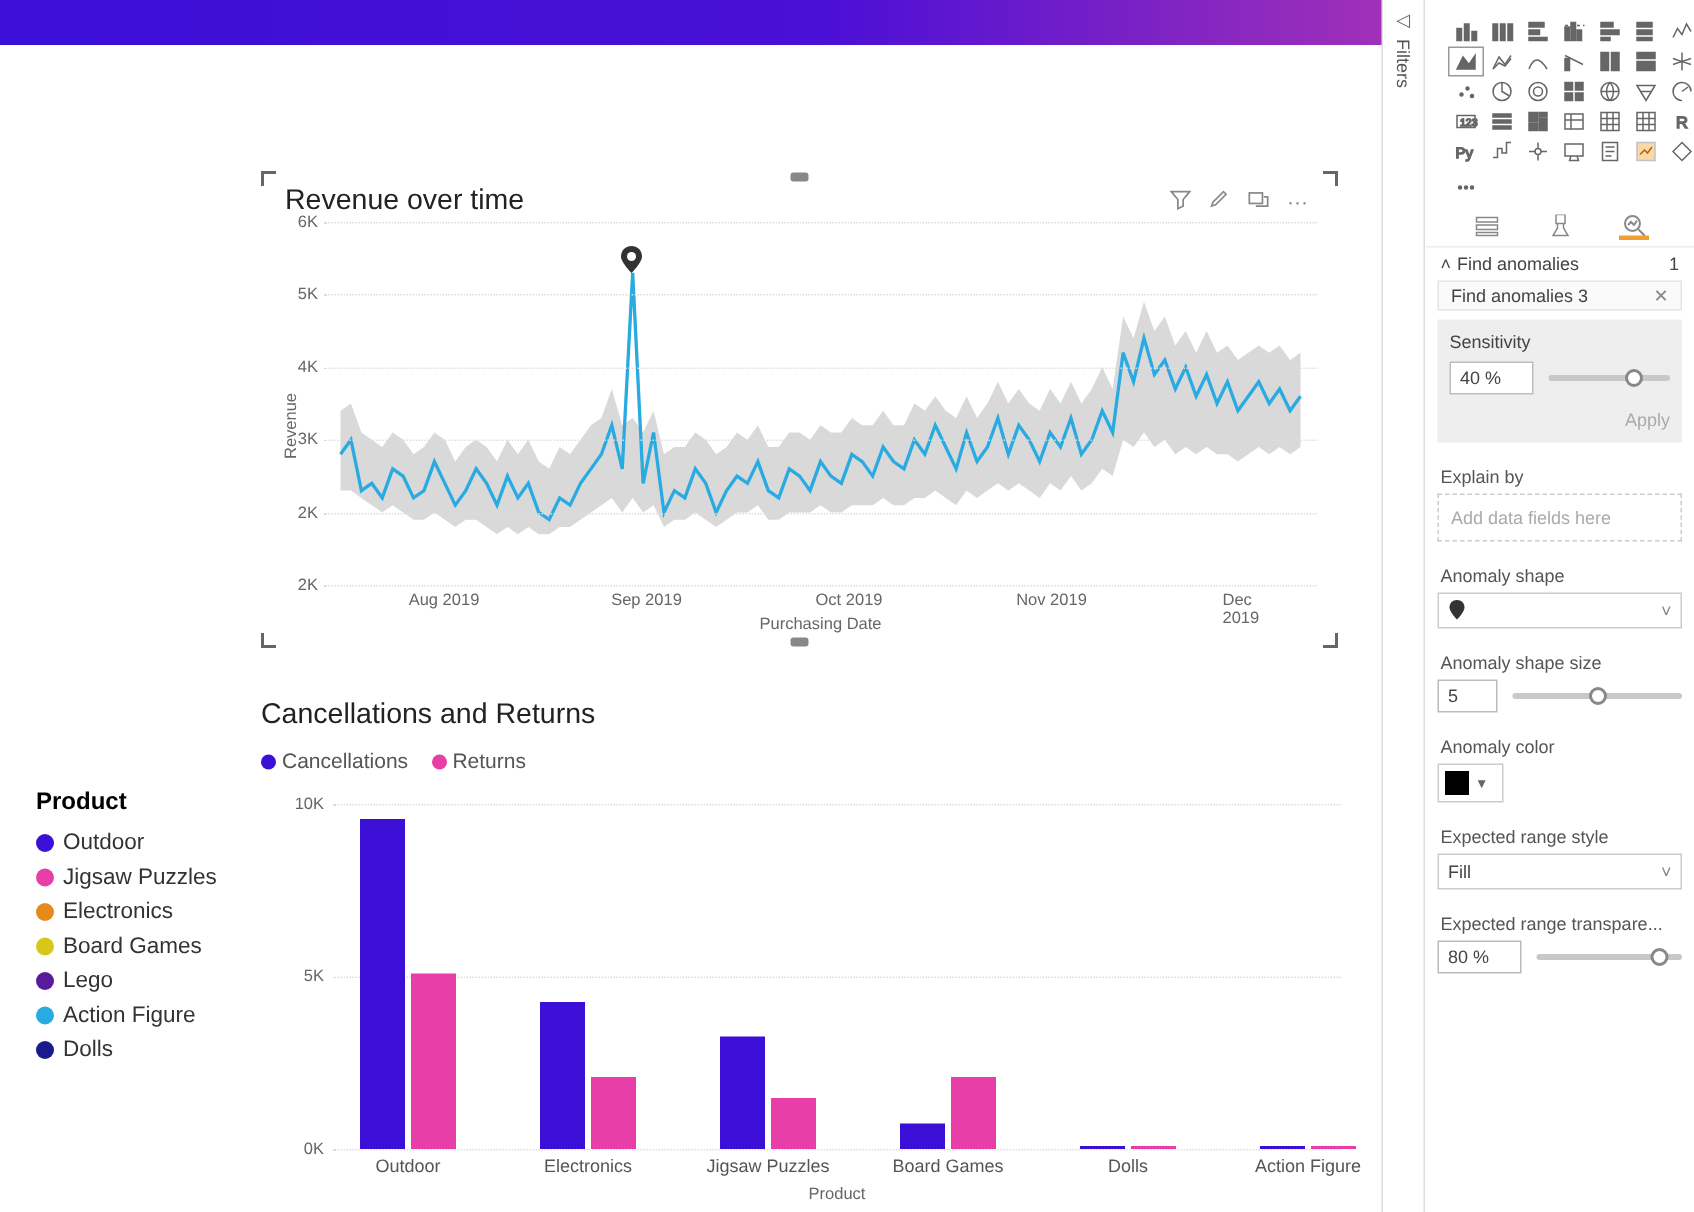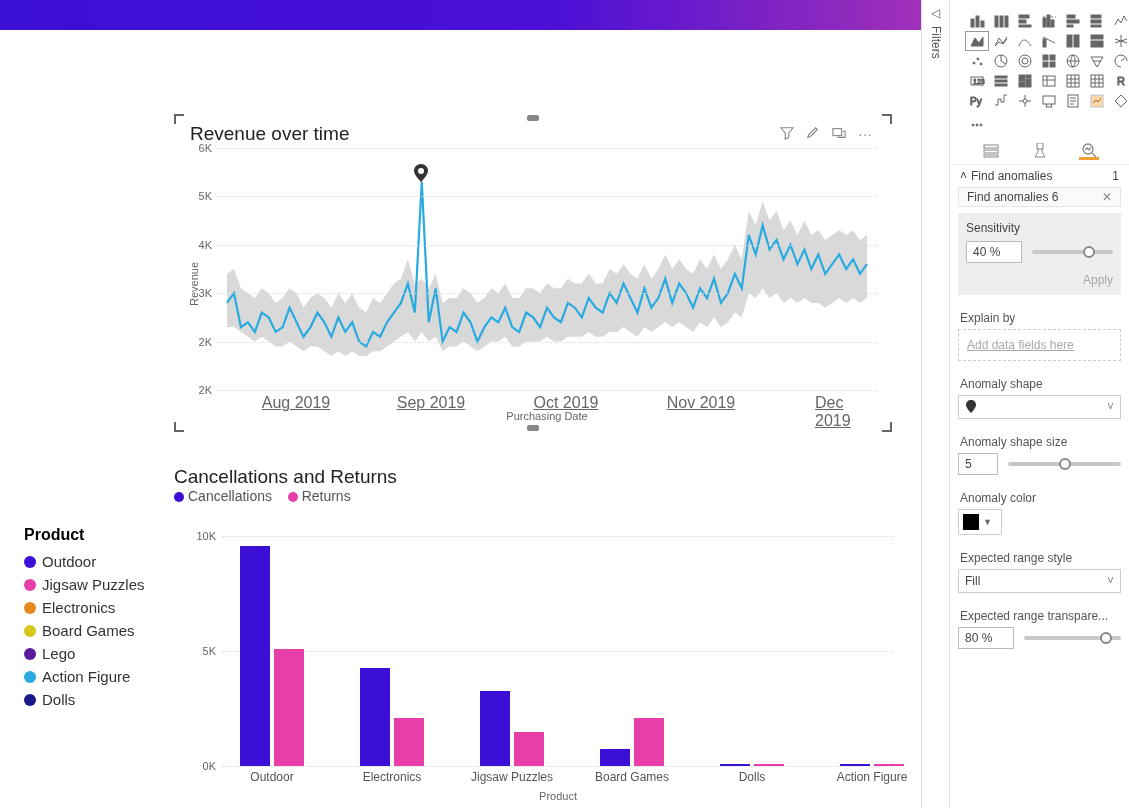--- a/index.html
+++ b/index.html
@@ -20,28 +20,28 @@
 
 .chart1 { left: 178px; top: 88px; width: 710px; height: 310px; }
 .chart1-title { font-size: 19px; color: #222; position: absolute; top: 5px; left: 12px; }
 .chart1-actions { position: absolute; top: 8px; right: 16px; display: flex; gap: 12px; color: #888; }
 .chart1-actions span { font-size: 14px; cursor: pointer; }
 .chart1-plot { position: absolute; top: 30px; left: 38px; right: 10px; bottom: 20px; }
 .y-axis { position: absolute; left: -34px; top: 0; bottom: 18px; width: 30px; }
 .y-label { position: absolute; left: -44px; top: 50%; transform: rotate(-90deg); font-size: 11px; color: #666; }
 .y-tick { position: absolute; right: 0; font-size: 11px; color: #666; transform: translateY(-50%); }
 .x-axis { position: absolute; left: 0; right: 0; bottom: 0; height: 14px; }
-.x-tick { position: absolute; font-size: 16px; color: #666; transform: translateX(-50%); text-decoration: underline; }
+.x-tick { position: absolute; font-size: 11px; color: #666; transform: translateX(-50%); }
 .x-label { position: absolute; left: 50%; bottom: -14px; transform: translateX(-50%); font-size: 11px; color: #666; }
 .grid-h { position: absolute; left: 0; right: 0; border-top: 1px dotted #ddd; }
 .marker { position: absolute; width: 14px; height: 18px; transform: translate(-50%, -100%); }
 
 .chart2 { position: absolute; left: 174px; top: 436px; width: 720px; height: 340px; }
 .chart2-title { font-size: 19px; color: #222; }
-.chart2-legend { margin-top: 0; font-size: 14px; color: #555; }
+.chart2-legend { margin-top: 11px; font-size: 14px; color: #555; }
 .chart2-legend .dot { display: inline-block; width: 10px; height: 10px; border-radius: 50%; vertical-align: middle; margin-right: 4px; }
 .chart2-plot { position: absolute; top: 70px; left: 48px; right: 0; bottom: 40px; }
 .y2-tick { position: absolute; right: 100%; margin-right: 6px; font-size: 11px; color: #666; transform: translateY(-50%); }
 .bar-group { position: absolute; bottom: 0; transform: translateX(-50%); display: flex; gap: 4px; align-items: flex-end; }
 .bar { width: 30px; }
 .x2-tick { position: absolute; bottom: -18px; font-size: 12px; color: #555; transform: translateX(-50%); white-space: nowrap; }
 .x2-label { position: absolute; left: 50%; bottom: -36px; transform: translateX(-50%); font-size: 11px; color: #666; }
 
 .slicer { position: absolute; left: 24px; top: 496px; width: 140px; }
 .slicer-title { font-weight: 600; font-size: 16px; margin-bottom: 6px; }
@@ -61,21 +61,21 @@
 .tabs .active { border-bottom: 3px solid #f0a030; }
 .search-box { margin: 10px 8px 6px; border: 1px solid #ccc; border-radius: 2px; padding: 4px 6px; display: flex; align-items: center; gap: 6px; color: #888; }
 .panel-row { display: flex; align-items: center; padding: 4px 10px; gap: 4px; cursor: pointer; }
 .card { margin: 0 8px 6px; background: #fafafa; border: 1px solid #e5e5e5; padding: 2px 8px; display: flex; justify-content: space-between; align-items: center; }
 .box { margin: 0 8px 8px; padding: 8px; background: #eee; }
 .field { border: 1px solid #bbb; background: #fff; padding: 3px 6px; width: 56px; font-size: 12px; }
 .slider { height: 4px; background: #c8c8c8; position: relative; flex: 1; border-radius: 2px; }
 .slider .thumb { position: absolute; top: -4px; width: 12px; height: 12px; border-radius: 50%; background: #fff; border: 2px solid #888; transform: translateX(-50%); }
 .apply-row { text-align: right; color: #aaa; margin-top: 10px; }
 .lbl { margin: 8px 10px 4px; color: #555; }
-.dashed { margin: 0 8px 8px; border: 1px dashed #ccc; padding: 8px; color: #aaa; text-decoration: underline; }
+.dashed { margin: 0 8px 8px; border: 1px dashed #ccc; padding: 8px; color: #aaa; }
 .select { margin: 0 8px 8px; border: 1px solid #ccc; padding: 4px 6px; display: flex; justify-content: space-between; align-items: center; cursor: pointer; }
 .color-swatch { width: 16px; height: 16px; background: #000; }
 
 svg { display: block; }
 </style>
 </head>
 <body>
 
 <div class="canvas">
   <div class="topbar"></div>
@@ -481,21 +481,21 @@
           <path d="M4 8l2-2 2 2 2-3" fill="none" stroke="#888" stroke-width="1.3"></path>
         </svg>
       </span>
   </div>
   <div class="panel-row">
     <span>˄</span>
     <span>Find anomalies</span>
     <span style="margin-left:auto">1</span>
   </div>
   <div class="card">
-    <span>Find anomalies 6</span>
+    <span>Find anomalies 3</span>
     <span style="color:#888">✕</span>
   </div>
   <div class="box">
     <div style="margin-bottom:6px">Sensitivity</div>
     <div style="display:flex;align-items:center;gap:10px">
       <div class="field"><span>40</span>&nbsp;<span>%</span></div>
       <div class="slider">
           <div class="thumb" style="left:70%"></div>
         </div>
     </div>

